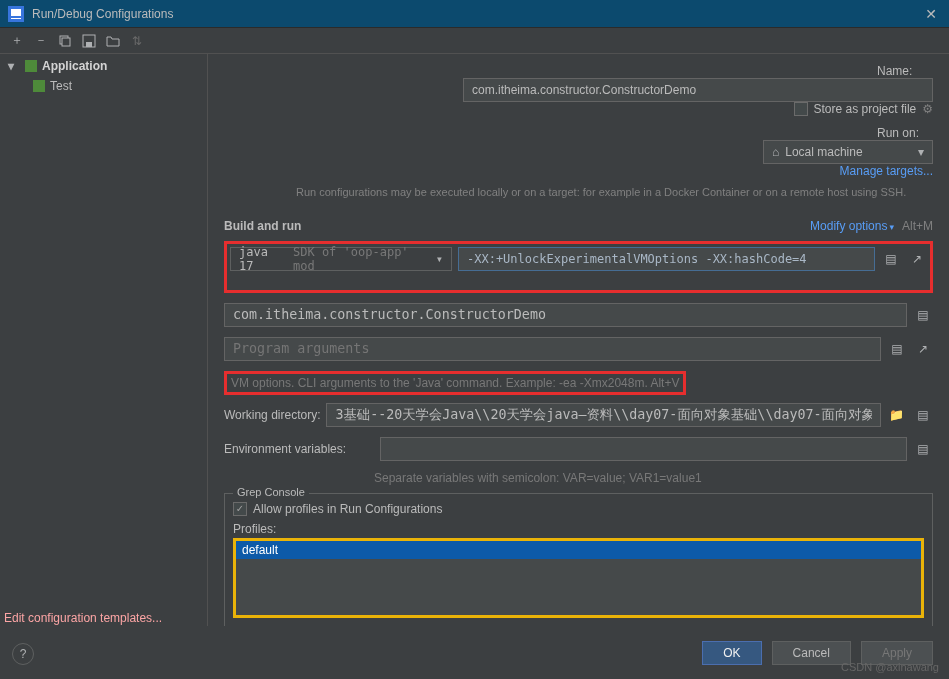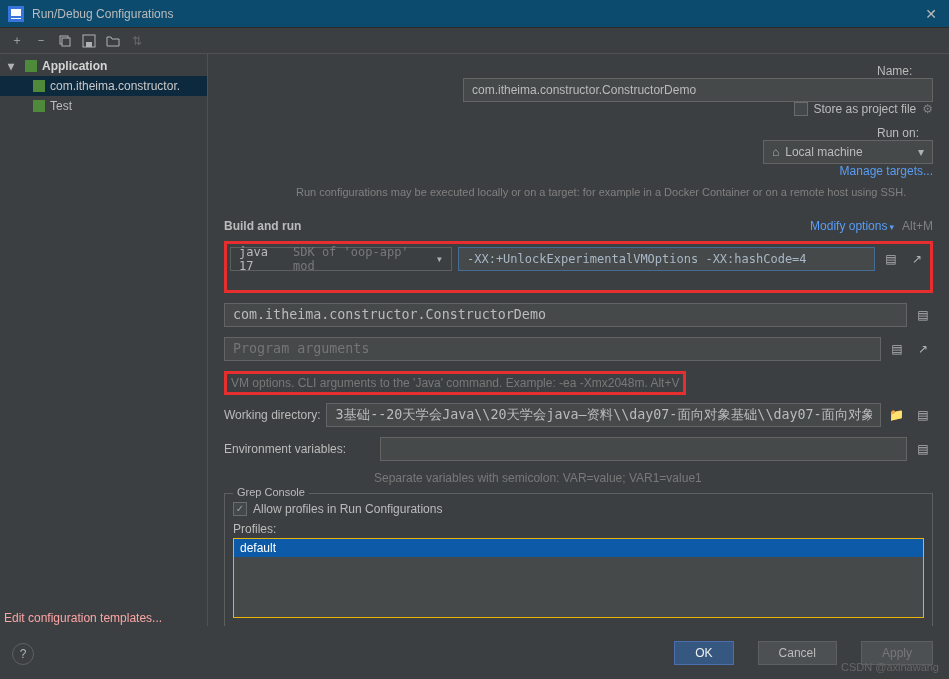--- a/index.html
+++ b/index.html
@@ -48,26 +48,26 @@
 .fldicon { width: 20px; height: 20px; display: flex; align-items: center; justify-content: center; color: #afb1b3; cursor: pointer; }
 .fullw { flex: 1; height: 24px; background: #45494a; border: 1px solid #646464; color: #bbbbbb; padding: 4px 8px; font-family: Consolas, monospace; }
 .fullw.ph { color: #787878; }
 .help2 { color: #787878; margin: 2px 0 8px 0; font-size: 12px; }
 .redbox.help-r { padding: 2px 4px; display: inline-block; margin-bottom: 8px; }
 
 .grepbox { border: 1px solid #5e6060; padding: 8px; position: relative; margin-top: 6px; }
 .grepbox .legend { position: absolute; top: -8px; left: 8px; background: #3c3f41; padding: 0 4px; color: #bbbbbb; font-size: 11px; }
 .chkrow { display: flex; align-items: center; margin-bottom: 6px; }
 .chkrow .chk2 { width: 14px; height: 14px; border: 1px solid #6b6b6b; background: #43494a; display: flex; align-items: center; justify-content: center; color: #a0a0a0; font-size: 10px; margin-right: 6px; }
-.proflist { height: 80px; background: #45494a; border: 1px solid #eab308; margin-top: 2px; }
+.proflist { height: 80px; background: #45494a; border: 3px solid #eab308; margin-top: 2px; }
 .proflist .item { background: #0d5aa8; color: #fff; padding: 2px 6px; }
 
 .footerlink { position: absolute; left: 4px; bottom: 54px; color: #fca5a5; cursor: pointer; }
 .qmark { position: absolute; left: 12px; bottom: 14px; width: 22px; height: 22px; border: 1px solid #5e6060; border-radius: 50%; display: flex; align-items: center; justify-content: center; color: #afb1b3; cursor: pointer; }
-.buttons { position: absolute; right: 16px; bottom: 14px; display: flex; gap: 24px; }
+.buttons { position: absolute; right: 16px; bottom: 14px; display: flex; gap: 10px; }
 .btn { height: 24px; padding: 0 20px; border: 1px solid #5e6060; background: #4c5052; color: #bbbbbb; cursor: pointer; font-size: 12px; display: flex; align-items: center; }
 .btn.primary { background: #365880; border-color: #4b6eaf; color: #f0f0f0; }
 .btn.dis { color: #777; }
 .watermark { position: absolute; right: 10px; bottom: 6px; color: #666; font-size: 11px; }
 </style>
 </head>
 <body>
 
 <div class="titlebar">
   <div class="logo">
@@ -107,28 +107,20 @@
   <div class="sidebar">
     <div class="tree-row app">
       <span class="chev">▾</span>
       <span class="rico">
           <svg width="12" height="12">
             <rect width="12" height="12" fill="#4e8a3a"></rect>
           </svg>
         </span>
       <span>Application</span>
     </div>
-    <div class="tree-row sel" style="padding-left:32px">
-      <span class="rico">
-          <svg width="12" height="12">
-            <rect width="12" height="12" fill="#4e8a3a"></rect>
-          </svg>
-        </span>
-      <span>com.itheima.constructor.</span>
-    </div>
     <div class="tree-row" style="padding-left:32px">
       <span class="rico">
           <svg width="12" height="12">
             <rect width="12" height="12" fill="#4e8a3a"></rect>
           </svg>
         </span>
       <span>Test</span>
     </div>
   </div>
 

